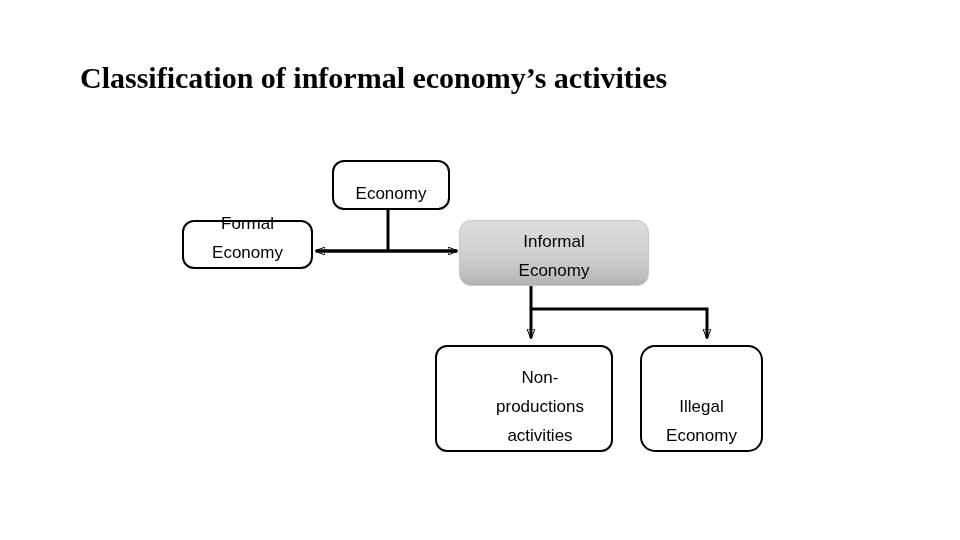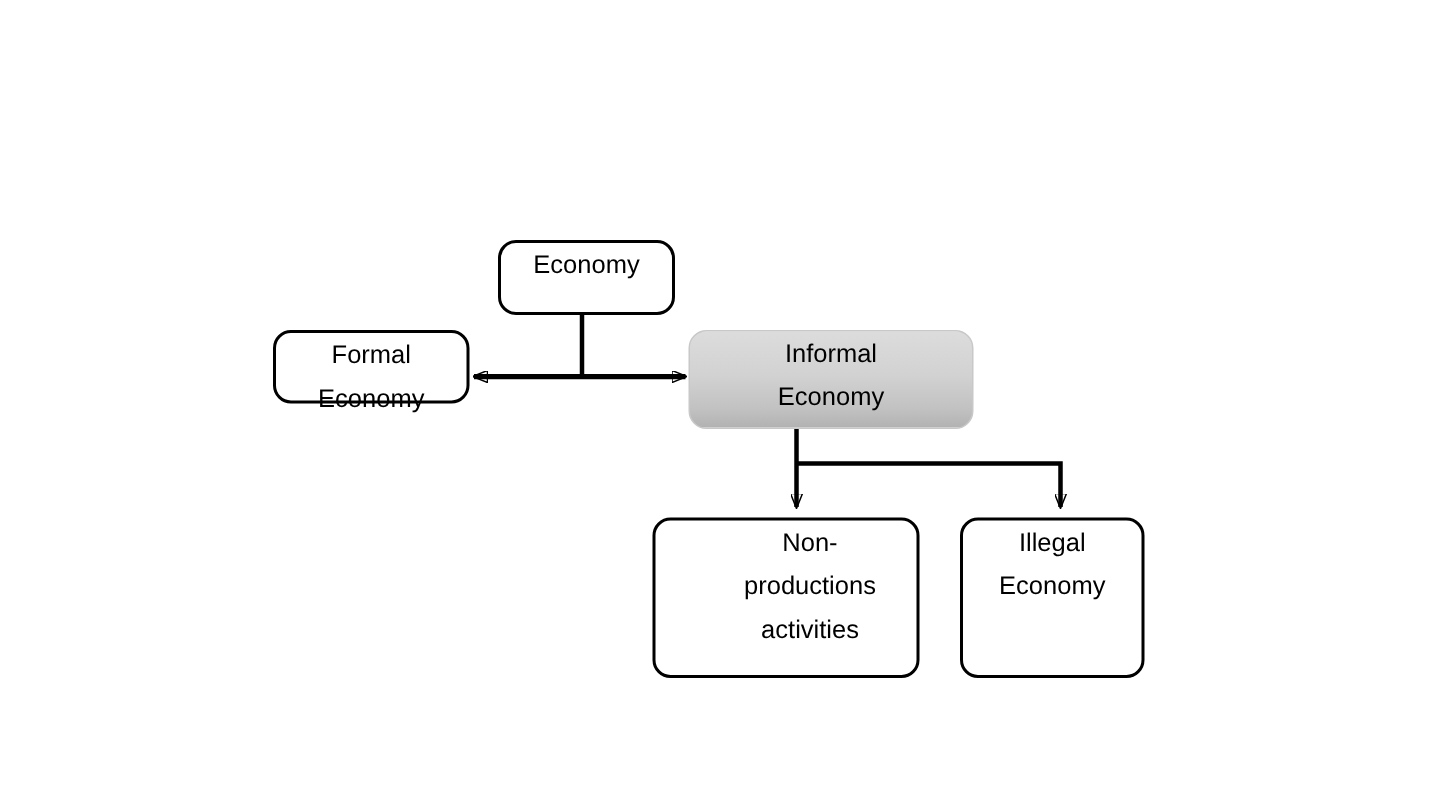--- a/index.html
+++ b/index.html
@@ -30,21 +30,21 @@
     text-align: left;
     white-space: nowrap;
     letter-spacing: 0px;
   }
 
   
   .node {
     position: absolute;
     box-sizing: border-box;
     display: flex;
-    align-items: flex-start;
+    align-items: flex-end;
     justify-content: center;
     text-align: center;
     color: #000000;
     font-size: 17px;
     line-height: 29px;
     font-weight: 400;
   }
   .node .label {
     display: block;
     width: 100%;
@@ -68,40 +68,41 @@
   #node-formal-economy {
     left: 182px;  top: 220px;  width: 131px;  height: 49px;
   }
   #node-informal-economy {
     left: 459px;  top: 220px;  width: 190px;  height: 66px;
   }
   #node-nonregistered {
     left: 435px;  top: 345px;  width: 178px;  height: 107px; padding-left: 32px;
   }
   #node-illegal-economy {
-    left: 640px;  top: 345px;  width: 123px;  height: 107px;
+    left: 640px;  top: 345px;  width: 123px;  height: 107px; border-radius: 15px;
   }
 
   
   #connectors {
     position: absolute;
     left: 0; top: 0;
     width: 960px; height: 540px;
     pointer-events: none;
   }
   #connectors line, #connectors polyline, #connectors path {
     stroke: #000000;
     fill: none;
   }
 </style>
 </head>
 <body>
 
 <div id="canvas">
 
+  <div class="title">Classification of informal economy’s activities</div>
 
   <svg id="connectors" viewBox="0 0 960 540" width="960" height="540">
     <defs>
       <marker id="arrow-end" markerWidth="10" markerHeight="8" refX="9" refY="4" orient="auto" markerUnits="userSpaceOnUse">
         <path d="M0,0 L10,4 L0,8 z" fill="#000000"></path>
       </marker>
       <marker id="arrow-start" markerWidth="10" markerHeight="8" refX="1" refY="4" orient="auto" markerUnits="userSpaceOnUse">
         <path d="M10,0 L0,4 L10,8 z" fill="#000000"></path>
       </marker>
     </defs>

